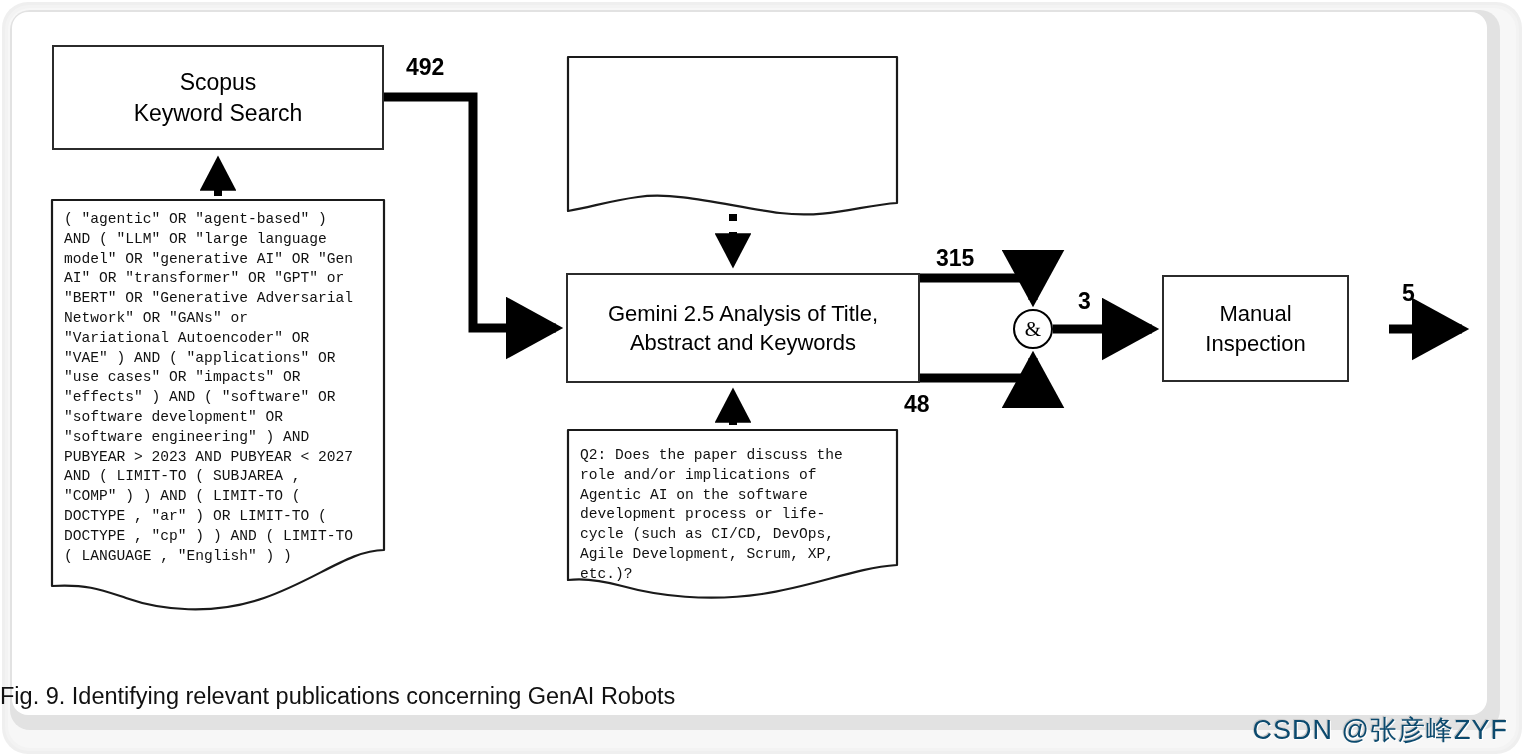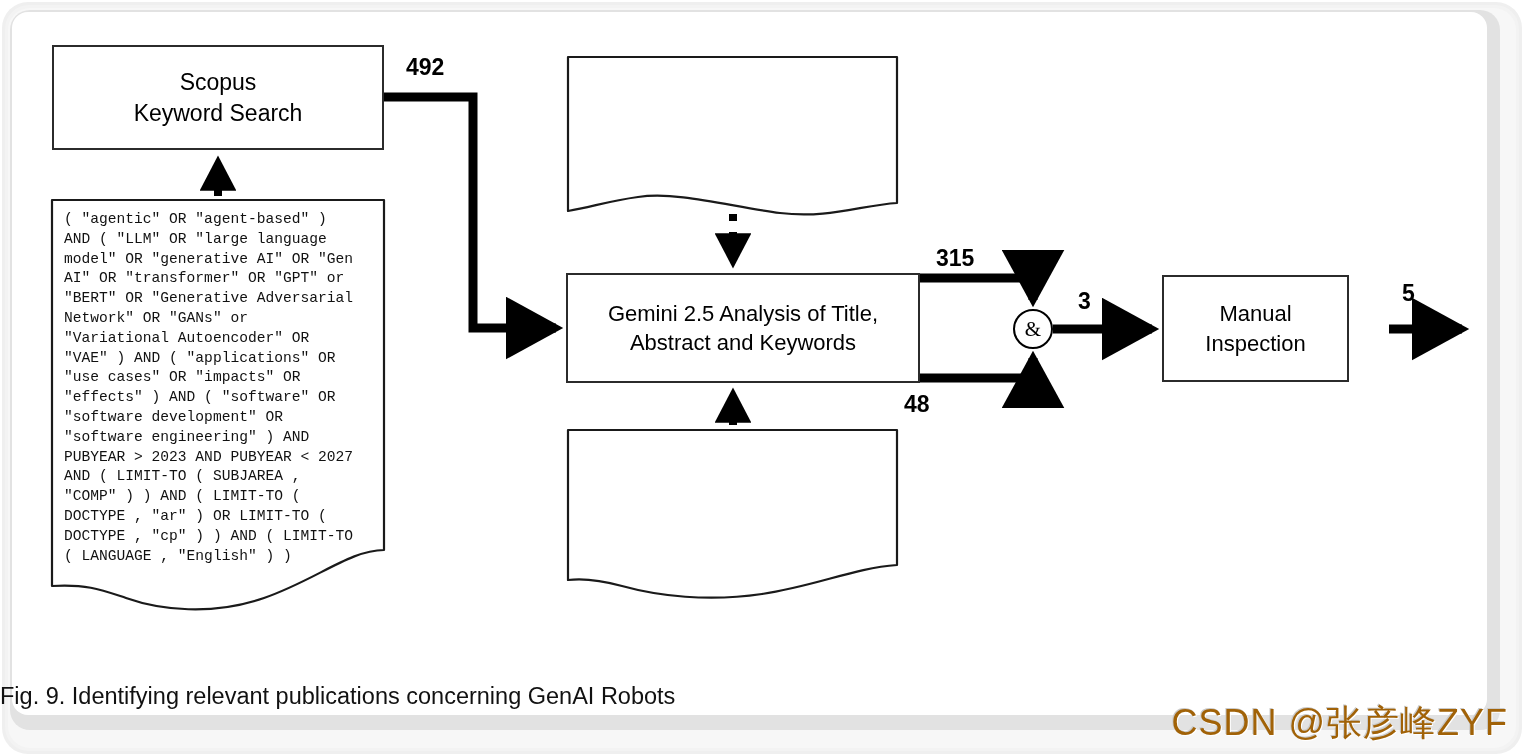--- a/index.html
+++ b/index.html
@@ -133,22 +133,22 @@
     font-size: 23.5px;
     color: #111;
     z-index: 7;
   }
 
   
   #watermark {
     position: absolute;
     right: 16px; bottom: 8px;
     font-family: "Liberation Sans", sans-serif;
-    font-size: 36px;
-    color: #a16207;
+    font-size: 27px;
+    color: #0c4a6e;
     text-shadow: 1px 1px 0 #ffffff, -1px -1px 0 #c9c9c9;
     letter-spacing: 1px;
     z-index: 9;
     white-space: nowrap;
   }
 </style>
 </head>
 <body>
 
 <div id="root">
@@ -251,20 +251,27 @@
       <path d="M2,2 L331,2 L331,148 C296,150 262,164 214,158 C166,152 112,136 72,142
                C42,146 26,152 2,156 Z" fill="#ffffff" stroke="#1a1a1a" stroke-width="2.2" stroke-linejoin="round"></path>
     </svg>
   </div>
 
   <div class="note" id="note-q2">
     <svg width="334" height="185" viewBox="0 0 334 185" xmlns="http://www.w3.org/2000/svg">
       <path d="M2,2 L331,2 L331,137 C288,140 250,158 196,166 C142,174 92,168 56,158
                C34,152 18,150 2,152 Z" fill="#ffffff" stroke="#1a1a1a" stroke-width="2.2" stroke-linejoin="round"></path>
     </svg>
+    <div class="note-text">Q2: Does the paper discuss the
+role and/or implications of
+Agentic AI on the software
+development process or life-
+cycle (such as CI/CD, DevOps,
+Agile Development, Scrum, XP,
+etc.)?</div>
   </div>
 
   <div class="edge-label" id="label-903">492</div>
   <div class="edge-label" id="label-432">315</div>
   <div class="edge-label" id="label-48">48</div>
   <div class="edge-label" id="label-12">3</div>
   <div class="edge-label" id="label-5">5</div>
 
   <div id="caption">Fig. 9.  Identifying relevant publications concerning GenAI Robots</div>
 

